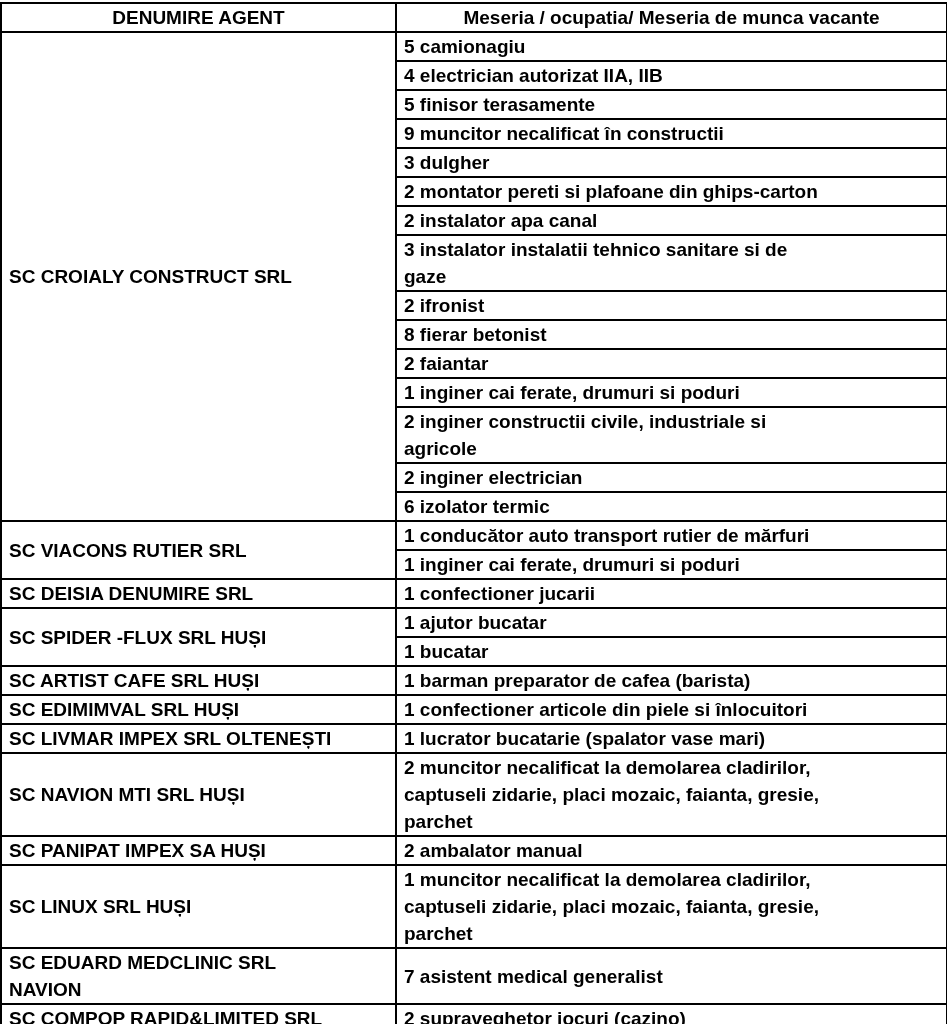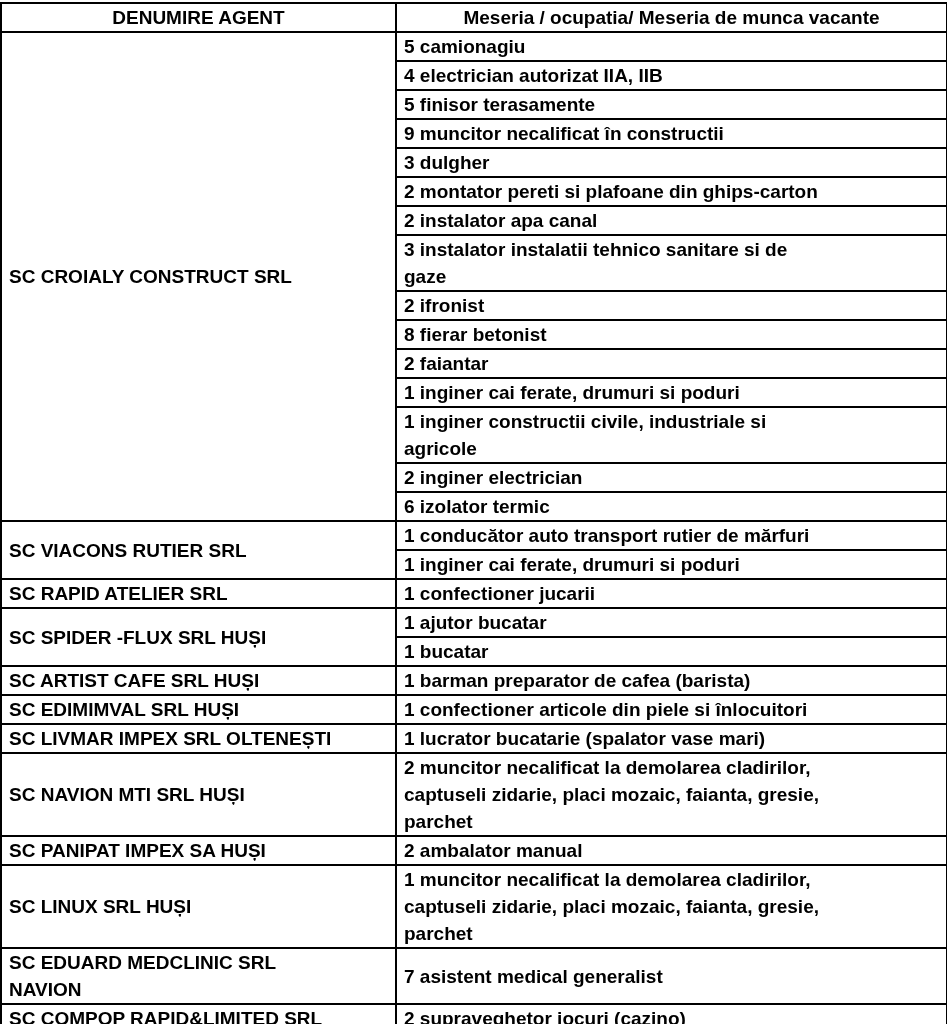--- a/index.html
+++ b/index.html
@@ -100,38 +100,38 @@
         <tr>
           <td class="job-cell">8 fierar betonist</td>
         </tr>
         <tr>
           <td class="job-cell">2 faiantar</td>
         </tr>
         <tr>
           <td class="job-cell">1 inginer cai ferate, drumuri si poduri</td>
         </tr>
         <tr>
-          <td class="job-cell">1 inginer constructii civile, industriale si
+          <td class="job-cell">2 inginer constructii civile, industriale si
 agricole</td>
         </tr>
         <tr>
           <td class="job-cell">2 inginer electrician</td>
         </tr>
         <tr>
           <td class="job-cell">6 izolator termic</td>
         </tr>
         <tr>
           <td class="agent-cell" rowspan="2">SC VIACONS RUTIER SRL</td>
           <td class="job-cell">1 conducător auto transport rutier de mărfuri</td>
         </tr>
         <tr>
           <td class="job-cell">1 inginer cai ferate, drumuri si poduri</td>
         </tr>
         <tr>
-          <td class="agent-cell" rowspan="1">SC RAPID ATELIER SRL</td>
+          <td class="agent-cell" rowspan="1">SC DEISIA DENUMIRE SRL</td>
           <td class="job-cell">1 confectioner jucarii</td>
         </tr>
         <tr>
           <td class="agent-cell" rowspan="2">SC SPIDER -FLUX SRL HUȘI</td>
           <td class="job-cell">1 ajutor bucatar</td>
         </tr>
         <tr>
           <td class="job-cell">1 bucatar</td>
         </tr>
         <tr>

